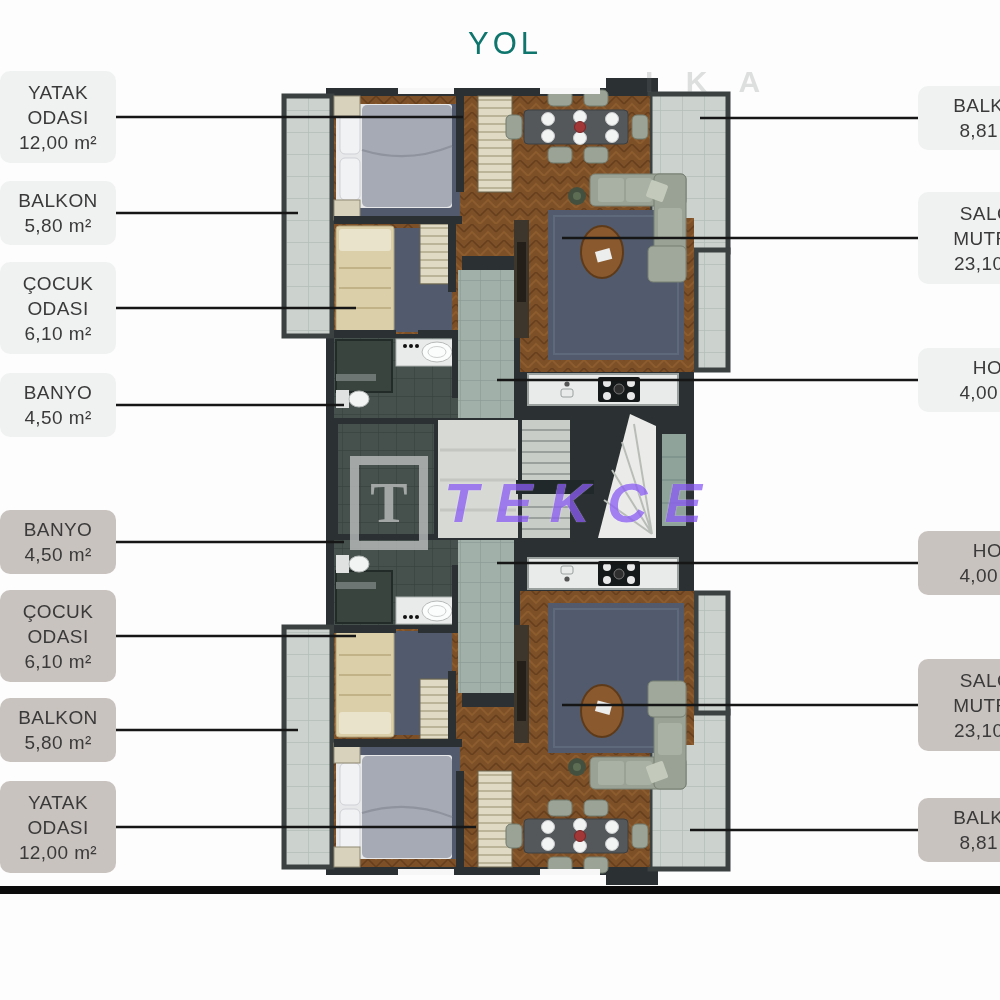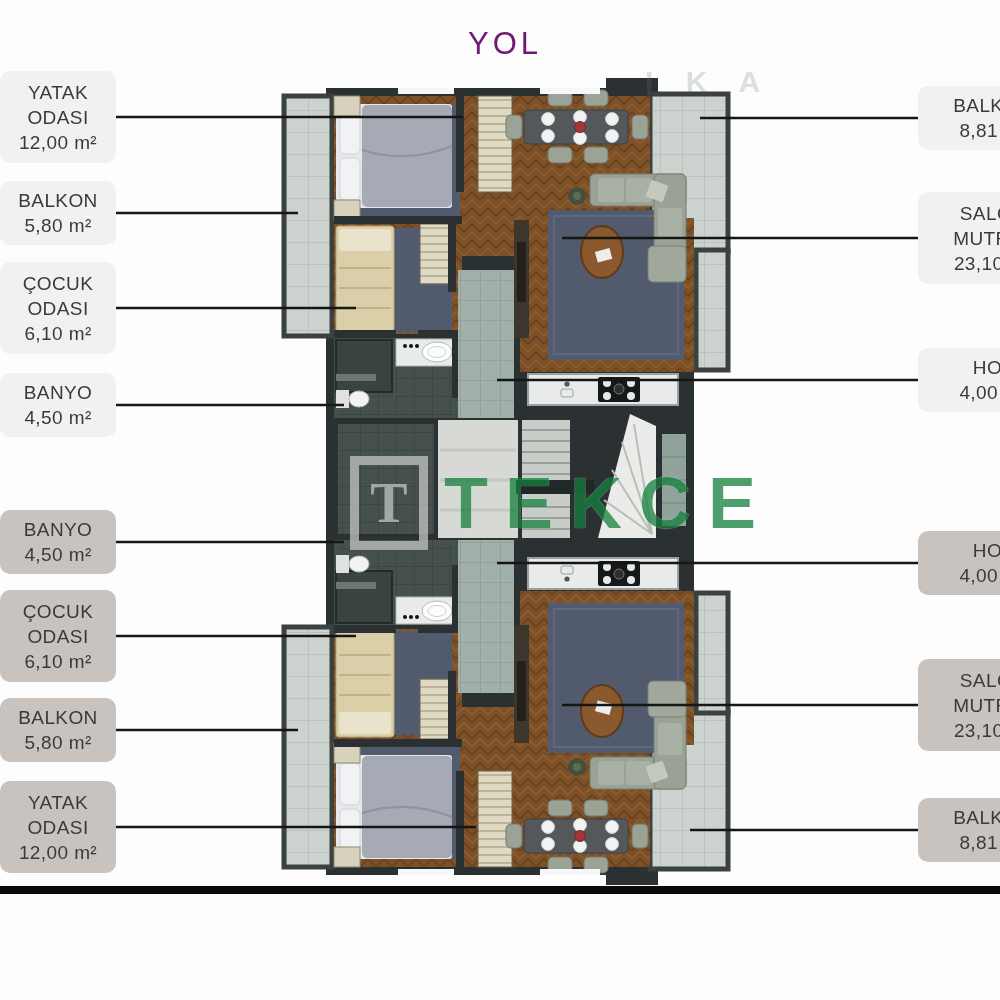--- a/index.html
+++ b/index.html
@@ -2,41 +2,41 @@
 <html style="--label-light: #f0f2f1; --label-dark: #c9c3bf;"><head>
 <meta charset="utf-8">
 <style>
   html,body{margin:0;padding:0;background:#ffffff;}
   .stage{
     position:relative;width:1000px;height:1000px;overflow:hidden;
     background:#fdfdfd;font-family:"Liberation Sans",sans-serif;
   }
   .page-title{
     position:absolute;left:455px;top:26px;width:100px;text-align:center;
-    font-size:31px;letter-spacing:4px;color:#701a75;font-weight:400;
+    font-size:31px;letter-spacing:4px;color:#0f766e;font-weight:400;
   }
   .plan-svg{position:absolute;left:0;top:0;width:1000px;height:1000px;}
   .room-label{
     position:absolute;display:flex;flex-direction:column;align-items:center;justify-content:center;
     border-radius:10px;color:#3a3a3a;font-size:19px;line-height:25px;letter-spacing:0.4px;
     text-align:center;box-sizing:border-box;
   }
   .room-label.light{background:var(--label-light);}
   .room-label.dark{background:var(--label-dark);}
   .watermark{
     position:absolute;left:350px;top:456px;display:flex;align-items:center;gap:16px;
     opacity:0.75;pointer-events:none;
   }
   .wm-logo{
     width:60px;height:76px;border:9px solid #c3c6c5;display:flex;align-items:center;justify-content:center;
     font-family:"Liberation Serif",serif;font-weight:700;font-size:56px;color:#c3c6c5;
   }
   .wm-text{
-    font-weight:700;font-size:72px;letter-spacing:17px;color:#15803d;
-    text-shadow:0 0 1px #ffffff;line-height:86px;
+    font-weight:700;font-size:56px;letter-spacing:17px;color:#8b5cf6;
+    text-shadow:0 0 1px #ffffff;line-height:86px;font-style:italic;
   }
 </style>
 </head>
 <body>
 
 <div class="stage">
 
   <svg class="plan-svg" viewBox="0 0 1000 1000">
     <defs>
       <pattern id="wood" width="16" height="16" patternUnits="userSpaceOnUse">

